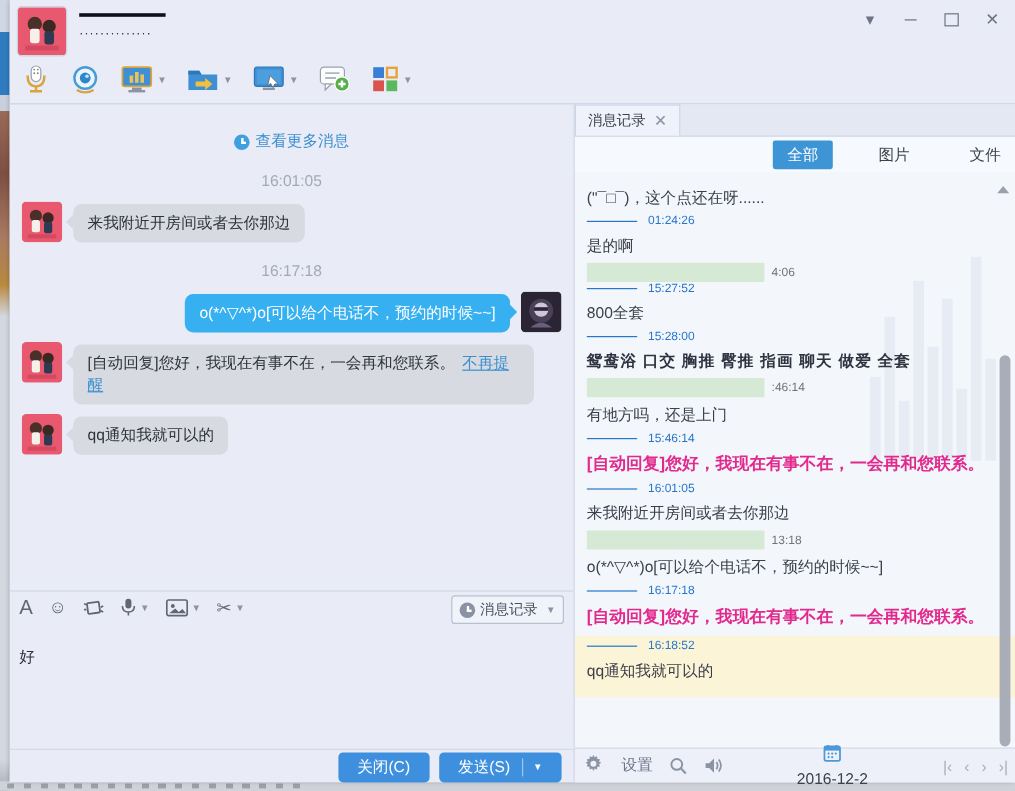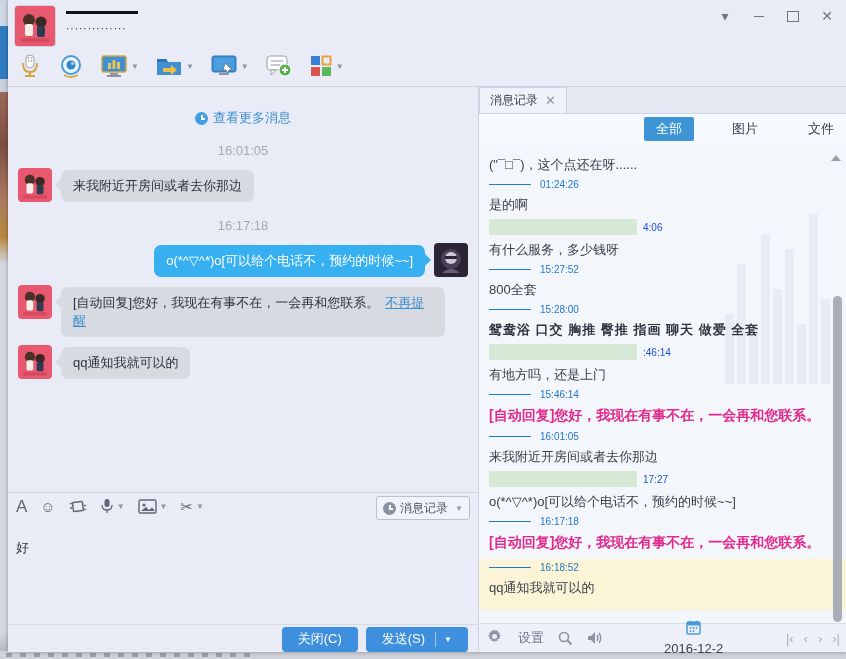--- a/index.html
+++ b/index.html
@@ -66,21 +66,21 @@
   .filter.active{background:#3e95d6;color:#fff;}
   .history-content{flex:1;background:#f3f6fb;position:relative;overflow:hidden;padding:6px 20px 0 10px;}
   .skyline{position:absolute;top:40px;right:16px;height:200px;display:flex;align-items:flex-end;gap:3px;opacity:.5;}
   .skyline i{display:block;width:9px;background:#dde3ee;}
   #history-list{position:relative;}
   .h-msg{font-size:13px;color:#3a3f4a;margin:5px 0;line-height:19px;}
   .h-msg.bold{font-weight:bold;color:#2f3440;letter-spacing:1px;}
   .h-msg.pink{color:#e22a8e;font-weight:bold;font-size:14px;line-height:21px;}
   .h-time{display:flex;align-items:center;margin:0 0;font-size:10px;color:#2577cc;}
   .h-time .h-line{width:42px;border-top:1px solid #2577cc;margin-right:9px;}
-  .h-time.green{color:#1d4ed8;text-align:center;}
+  .h-time.green{color:#737373;text-align:center;}
   .redact-block{display:inline-block;width:148px;height:16px;background:#d6e9d5;margin-right:6px;border-radius:1px;}
   .h-highlight{background:#fcf4d6;margin:6px -20px 0 -10px;padding:3px 20px 8px 10px;}
   .scroll-up{position:absolute;top:6px;right:5px;width:0;height:0;border:5px solid transparent;border-bottom:6px solid #9aa0ac;cursor:pointer;}
   .scroll-thumb{position:absolute;top:152px;right:4px;width:9px;height:326px;border-radius:5px;background:#a9adb8;cursor:grab;}
   .panel-footer{height:28px;background:#edf0f8;border-top:1px solid #d7dce8;display:flex;align-items:center;padding:0 8px;color:#6d7486;font-size:13px;position:relative;}
   .pf-icon{display:flex;align-items:flex-start;gap:16px;margin-right:14px;cursor:pointer;}
   .pf-date{position:absolute;left:185px;display:flex;align-items:center;gap:6px;color:#3c414d;cursor:pointer;flex-direction:column;}
   .pf-nav{position:absolute;right:6px;display:flex;gap:10px;color:#a7adb9;font-size:13px;}
   .pf-nav span{cursor:pointer;}
 </style>
@@ -325,21 +325,20 @@
               <div class="h-msg">("¯□¯)，这个点还在呀......</div>
               <div class="h-time">
                 <span class="h-line"></span>
                 <span>01:24:26</span>
               </div>
               <div class="h-msg">是的啊</div>
               <div class="h-time green">
                 <span class="redact-block"></span>
                 <span>4:06</span>
               </div>
-              <div class="h-msg">有什么服务，多少钱呀</div>
               <div class="h-time">
                 <span class="h-line"></span>
                 <span>15:27:52</span>
               </div>
               <div class="h-msg">800全套</div>
               <div class="h-time">
                 <span class="h-line"></span>
                 <span>15:28:00</span>
               </div>
               <div class="h-msg bold">鸳鸯浴 口交 胸推 臀推 指画 聊天 做爱 全套</div>
@@ -353,21 +352,21 @@
                 <span>15:46:14</span>
               </div>
               <div class="h-msg pink">[自动回复]您好，我现在有事不在，一会再和您联系。</div>
               <div class="h-time">
                 <span class="h-line"></span>
                 <span>16:01:05</span>
               </div>
               <div class="h-msg">来我附近开房间或者去你那边</div>
               <div class="h-time green">
                 <span class="redact-block"></span>
-                <span>17:27</span>
+                <span>13:18</span>
               </div>
               <div class="h-msg">o(*^▽^*)o[可以给个电话不，预约的时候~~]</div>
               <div class="h-time">
                 <span class="h-line"></span>
                 <span>16:17:18</span>
               </div>
               <div class="h-msg pink">[自动回复]您好，我现在有事不在，一会再和您联系。</div>
               <div class="h-highlight">
                 <div class="h-time">
                   <span class="h-line"></span>

